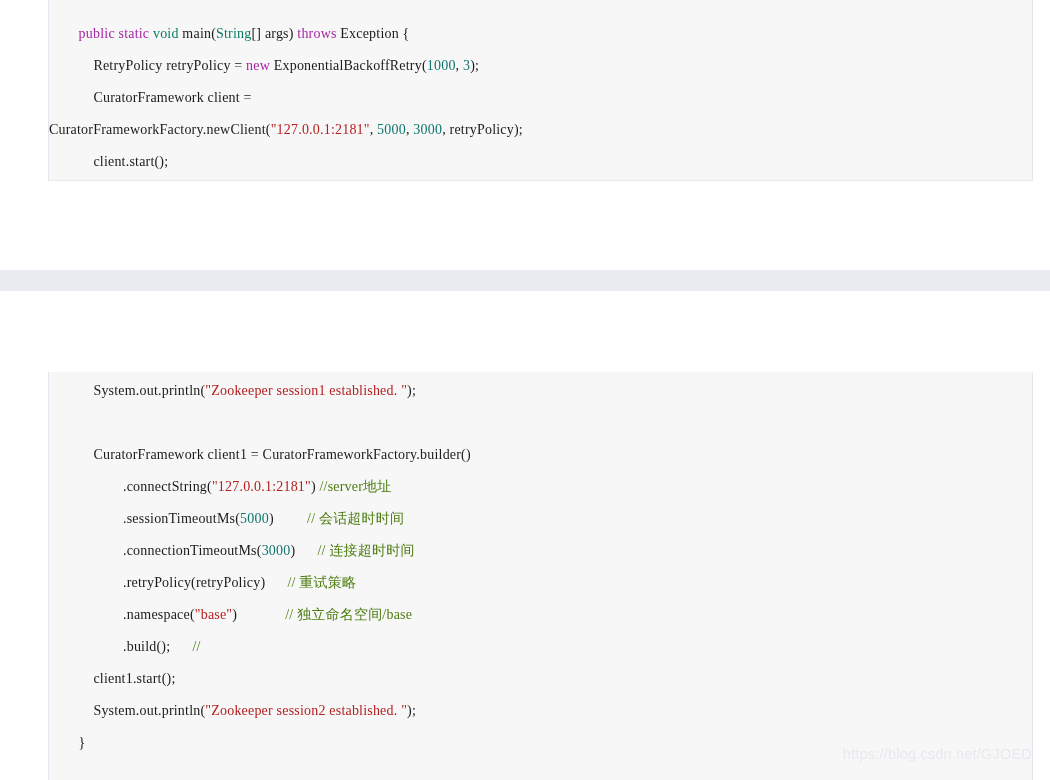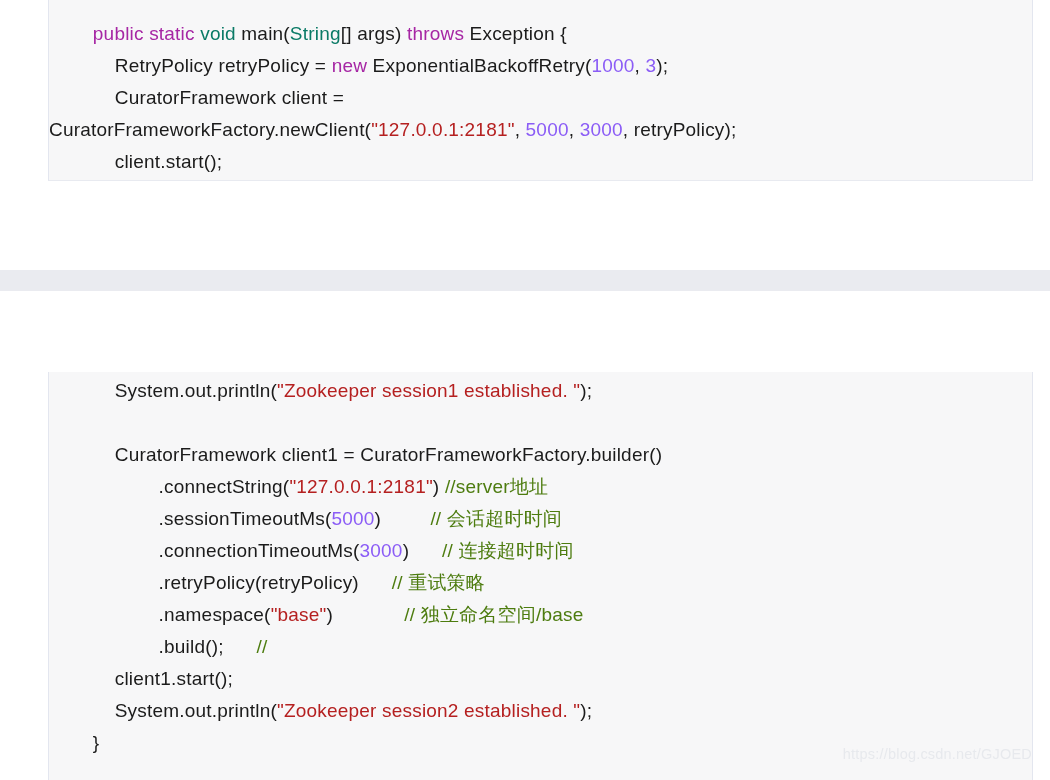--- a/index.html
+++ b/index.html
@@ -32,36 +32,36 @@
     border-bottom: 1px solid #e8eaf0;
   }
   #code-block-2 {
     left: 48px;
     top: 372px;
     width: 985px;
     height: 408px;
   }
 
   .code-lines {
-    font-family: Liberation Sans, sans-serif;
-    font-size: 19px;
+    font-family: Liberation Serif, serif;
+    font-size: 14px;
     line-height: 32px;
     color: #1b1b1b;
     white-space: pre;
     letter-spacing: 0.2px;
   }
   #code-block-1 .code-lines { padding: 18px 0 0 0; }
   #code-block-2 .code-lines { padding: 3px 0 0 0; }
 
   .ln { display: block; height: 32px; white-space: pre; }
 
   
   .tok-kw   { color: #a626a4; }
   .tok-type { color: #0a7a66; }
-  .tok-num  { color: #8b5cf6; }
+  .tok-num  { color: #0f766e; }
   .tok-str  { color: #b52020; }
   .tok-cmt  { color: #4d7c0f; }
   .tok-pln  { color: #1b1b1b; }
 
   
   #separator-band {
     position: absolute;
     left: 0;
     top: 270px;
     width: 1050px;

